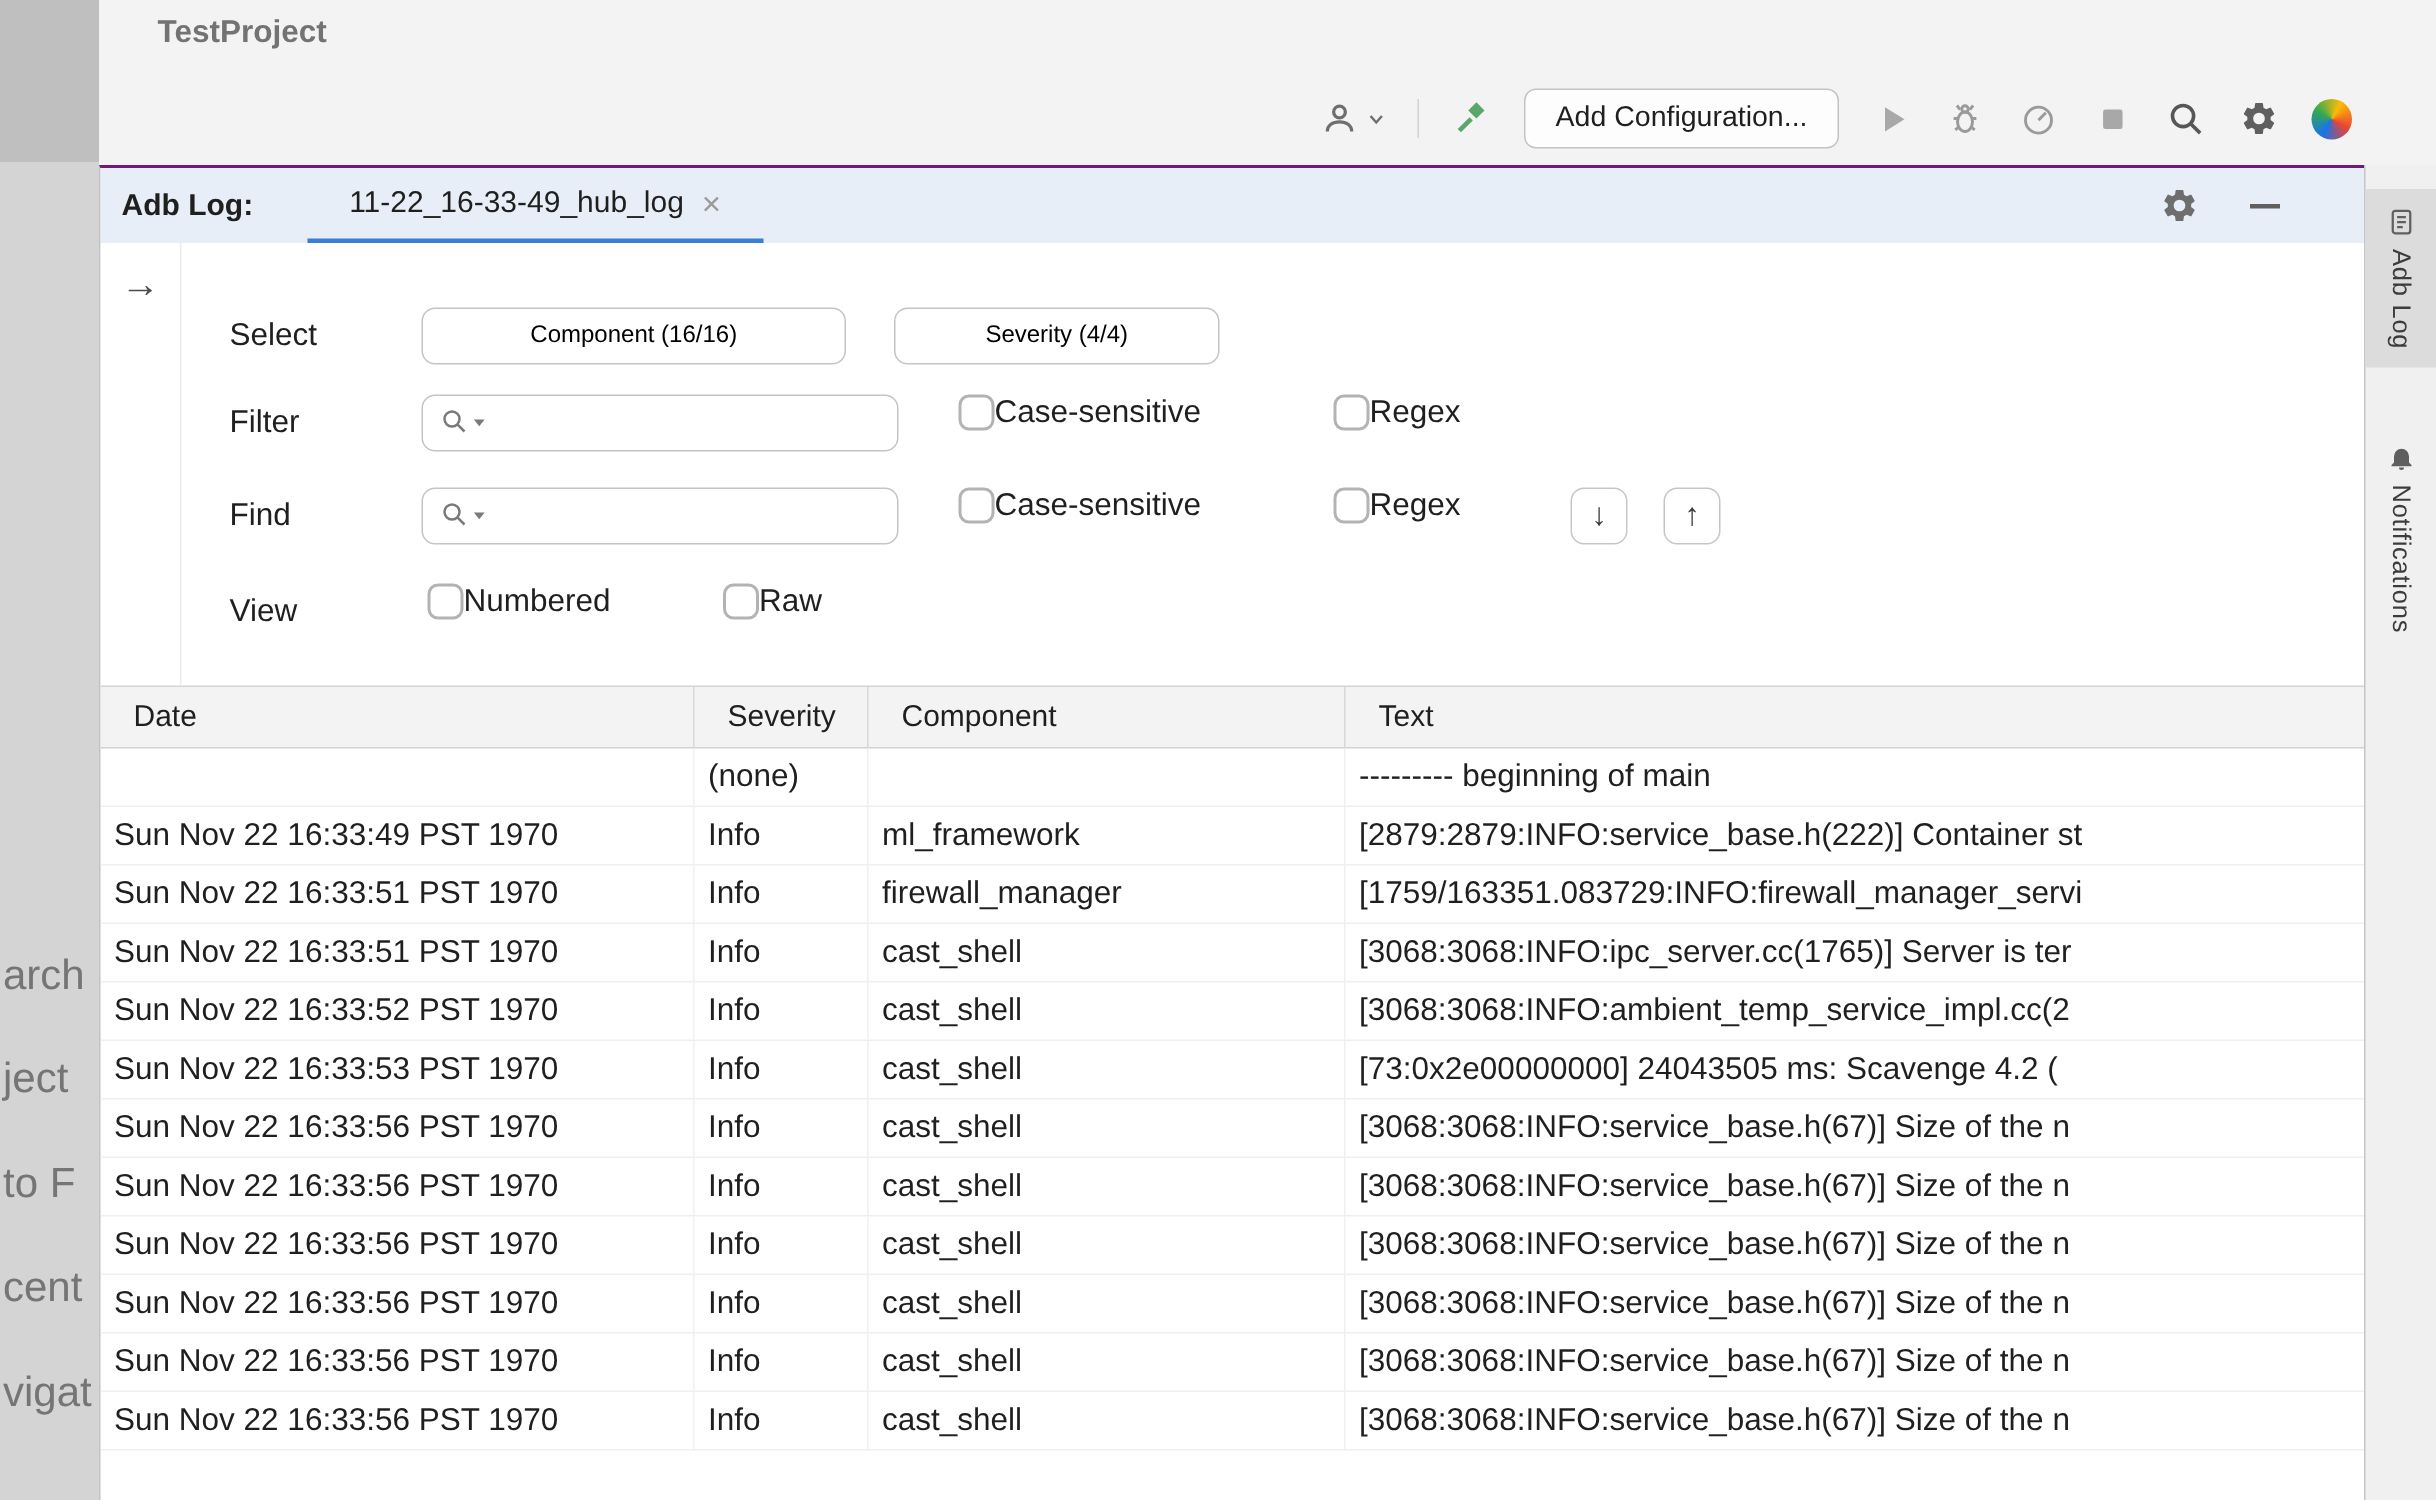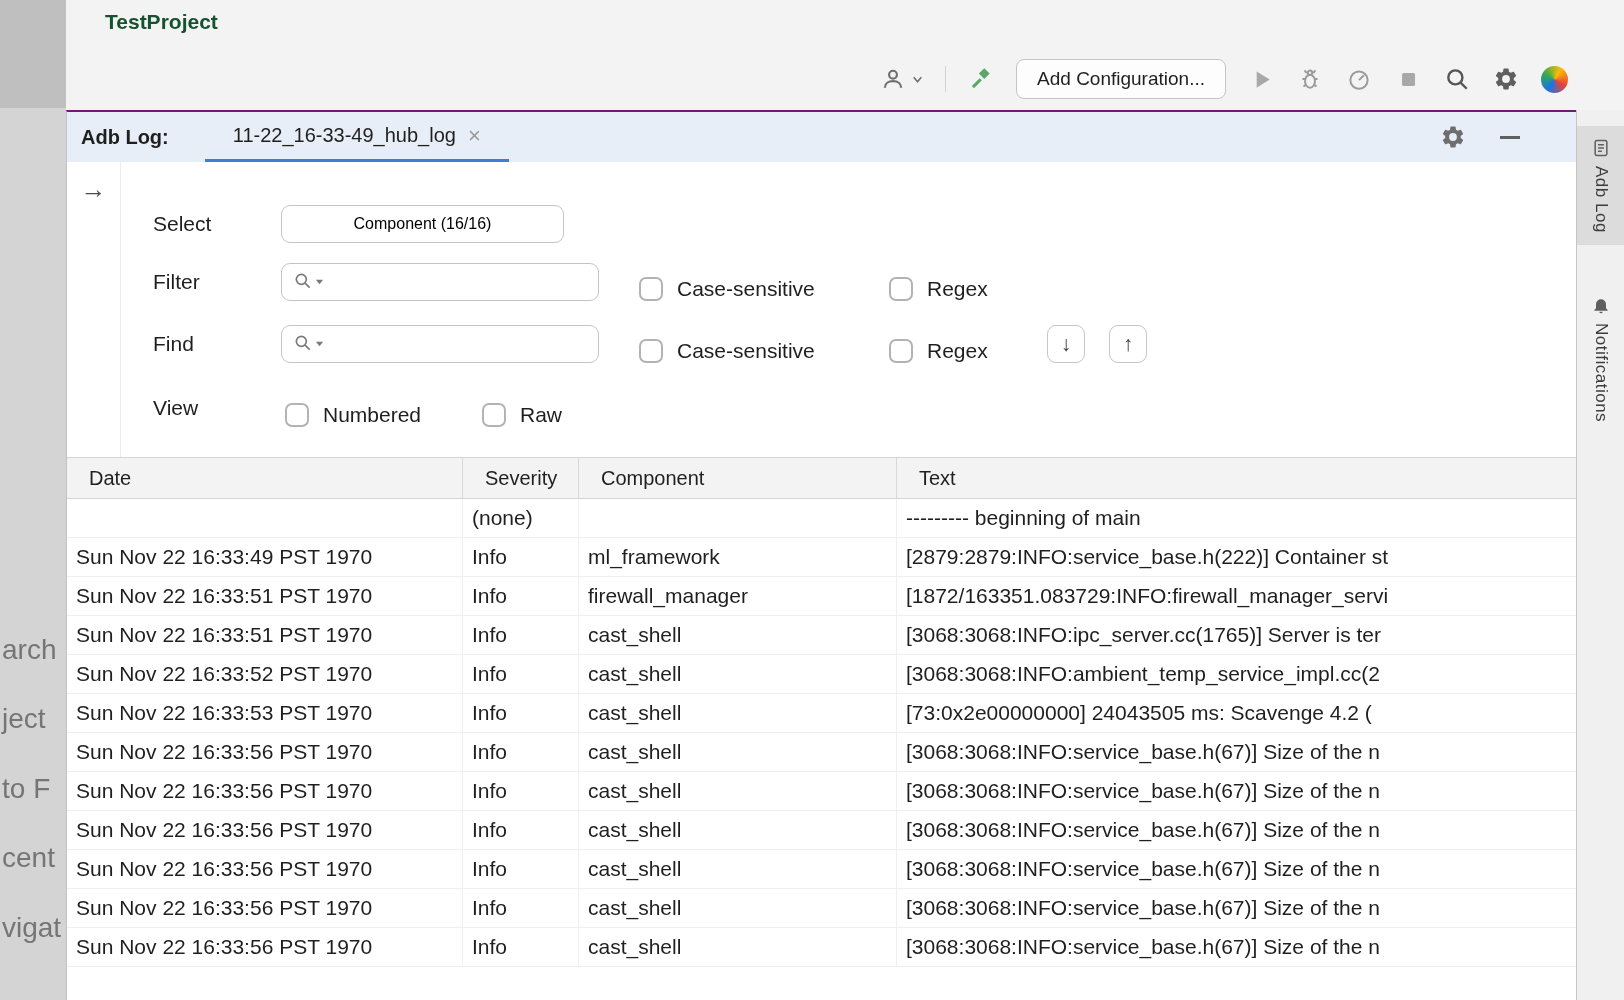--- a/index.html
+++ b/index.html
@@ -12,21 +12,21 @@
     background:linear-gradient(#bfbfbf 0 108px, #d4d4d4 108px 100%); z-index:1; }
   .fragment { position:absolute; left:2px; font-size:28px; color:#757575; white-space:nowrap;text-align:center; }
   .fragment:nth-child(1){ top:634px; }
   .fragment:nth-child(2){ top:703px; }
   .fragment:nth-child(3){ top:773px; }
   .fragment:nth-child(4){ top:842px; }
   .fragment:nth-child(5){ top:912px; }
 
   
   .titlebar { position:absolute; left:66px; top:0; right:0; height:110px; background:#f3f3f3; z-index:2; }
-  .app-title { position:absolute; left:39px; top:10px; font-size:21px; font-weight:bold; color:#14532d; }
+  .app-title { position:absolute; left:39px; top:10px; font-size:21px; font-weight:bold; color:#737373; }
   .toolbar { position:absolute; right:56px; top:56px; height:46px; display:flex; align-items:center; gap:21px; }
   .tb-ico { width:28px; height:28px; display:flex; align-items:center; justify-content:center; }
   .tb-ico svg { width:26px; height:26px; }
   .person-group { display:flex; align-items:center; gap:4px; }
   .chev { width:13px; height:13px; }
   .tb-divider { width:1px; height:26px; background:#d2d2d2; }
   .add-config-btn { height:40px; border:1px solid #c4c4c4; border-radius:8px; background:#fdfdfd;
     padding:0 20px; font-size:19px; color:#1f1f1f; display:flex; align-items:center; cursor:pointer; }
   .ai-icon { width:27px; height:27px; border-radius:50%;
     background:conic-gradient(from 210deg at 50% 50%, #1a73e8, #34a853, #fbbc05, #ea4335, #1a73e8); }
@@ -53,21 +53,21 @@
   .f-row.r1 { top:43px; } .f-row.r2 { top:101px; } .f-row.r3 { top:163px; } .f-row.r4 { top:227px; }
   .f-label { position:absolute; left:32px; top:0; line-height:38px; font-size:21px; }
   .pill-btn { position:absolute; top:0; height:38px; border:1px solid #c4c4c4; border-radius:9px;
     background:#fff; font-size:16px; padding:0 22px; display:flex; align-items:center; cursor:pointer; }
   .btn-component { left:160px; width:283px; justify-content:center; }
   .btn-severity  { left:475px; width:217px; justify-content:center; }
   .search-box { position:absolute; left:160px; top:0; width:318px; height:38px; }
   .search-box input { width:100%; height:100%; border:1px solid #c4c4c4; border-radius:9px;
     padding:0 10px 0 50px; font-size:19px; font-family:inherit; color:#1f1f1f; outline:none; }
   .search-glyph { position:absolute; left:12px; top:8px; display:flex; align-items:center; gap:2px; pointer-events:none; }
-  .cb-pair { position:absolute; top:0; height:38px; display:flex; align-items:flex-end; gap:14px; cursor:pointer; }
+  .cb-pair { position:absolute; top:0; height:38px; display:flex; align-items:flex-start; cursor:pointer; }
   .pos-cs { left:518px; } .pos-regex { left:768px; }
   .pos-numbered { left:164px; } .pos-raw { left:361px; }
   .checkbox { width:24px; height:24px; border:2px solid #b3b3b3; border-radius:7px; background:#fff; }
   .cb-label { font-size:21px; }
   .nav-btn { position:absolute; top:0; width:38px; height:38px; border:1px solid #c6c6c6; border-radius:9px;
     background:#fff; font-size:21px; color:#3c3c3c; display:flex; align-items:center; justify-content:center; cursor:pointer; }
   .pos-down { left:926px; } .pos-up { left:988px; }
 
   
   .log-table { position:relative; }
@@ -184,20 +184,21 @@
 
     <div class="filter-area">
       <div class="filter-gutter">
         <span class="collapse-arrow">→</span>
       </div>
       <div class="filter-content">
 
         <div class="f-row r1">
           <span class="f-label">Select</span>
           <button class="pill-btn btn-component">Component (16/16)</button>
+          <button class="pill-btn btn-severity">Severity (4/4)</button>
         </div>
 
         <div class="f-row r2">
           <span class="f-label">Filter</span>
           <span class="search-box">
             <input type="text" value="" style="">
             <span class="search-glyph">
               <svg width="20" height="20" viewBox="0 0 24 24" fill="none" stroke="#7a7a7a" stroke-width="2">
                   <circle cx="10" cy="10" r="6"></circle>
                   <path d="M14.5 14.5L20 20"></path>
@@ -275,21 +276,21 @@
           <div class="grid-row trow">
     <div class="cell">Sun Nov 22 16:33:49 PST 1970</div>
     <div class="cell">Info</div>
     <div class="cell">ml_framework</div>
     <div class="cell">[2879:2879:INFO:service_base.h(222)] Container st</div>
   </div>
           <div class="grid-row trow">
     <div class="cell">Sun Nov 22 16:33:51 PST 1970</div>
     <div class="cell">Info</div>
     <div class="cell">firewall_manager</div>
-    <div class="cell">[1872/163351.083729:INFO:firewall_manager_servi</div>
+    <div class="cell">[1759/163351.083729:INFO:firewall_manager_servi</div>
   </div>
           <div class="grid-row trow">
     <div class="cell">Sun Nov 22 16:33:51 PST 1970</div>
     <div class="cell">Info</div>
     <div class="cell">cast_shell</div>
     <div class="cell">[3068:3068:INFO:ipc_server.cc(1765)] Server is ter</div>
   </div>
           <div class="grid-row trow">
     <div class="cell">Sun Nov 22 16:33:52 PST 1970</div>
     <div class="cell">Info</div>

